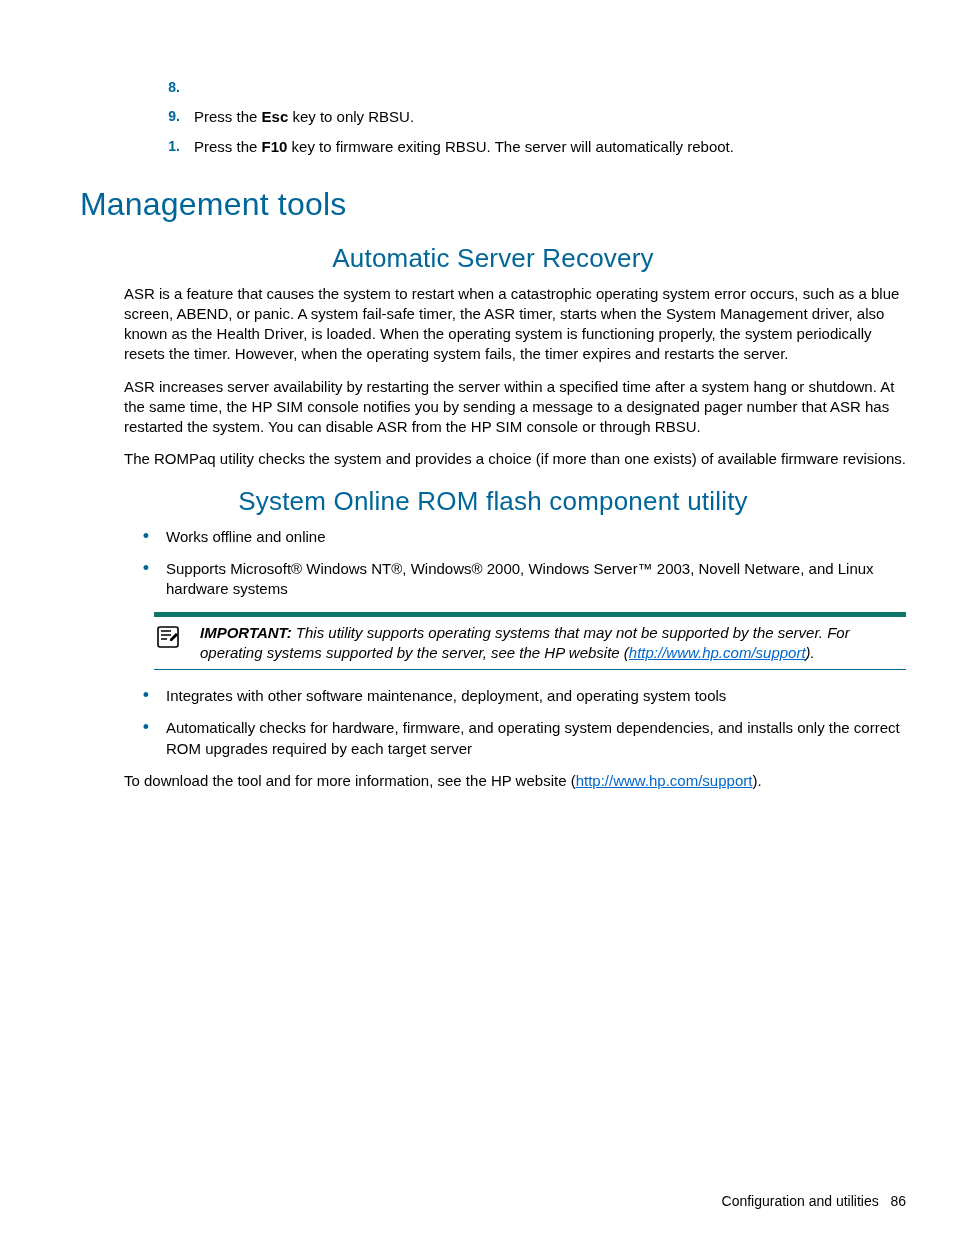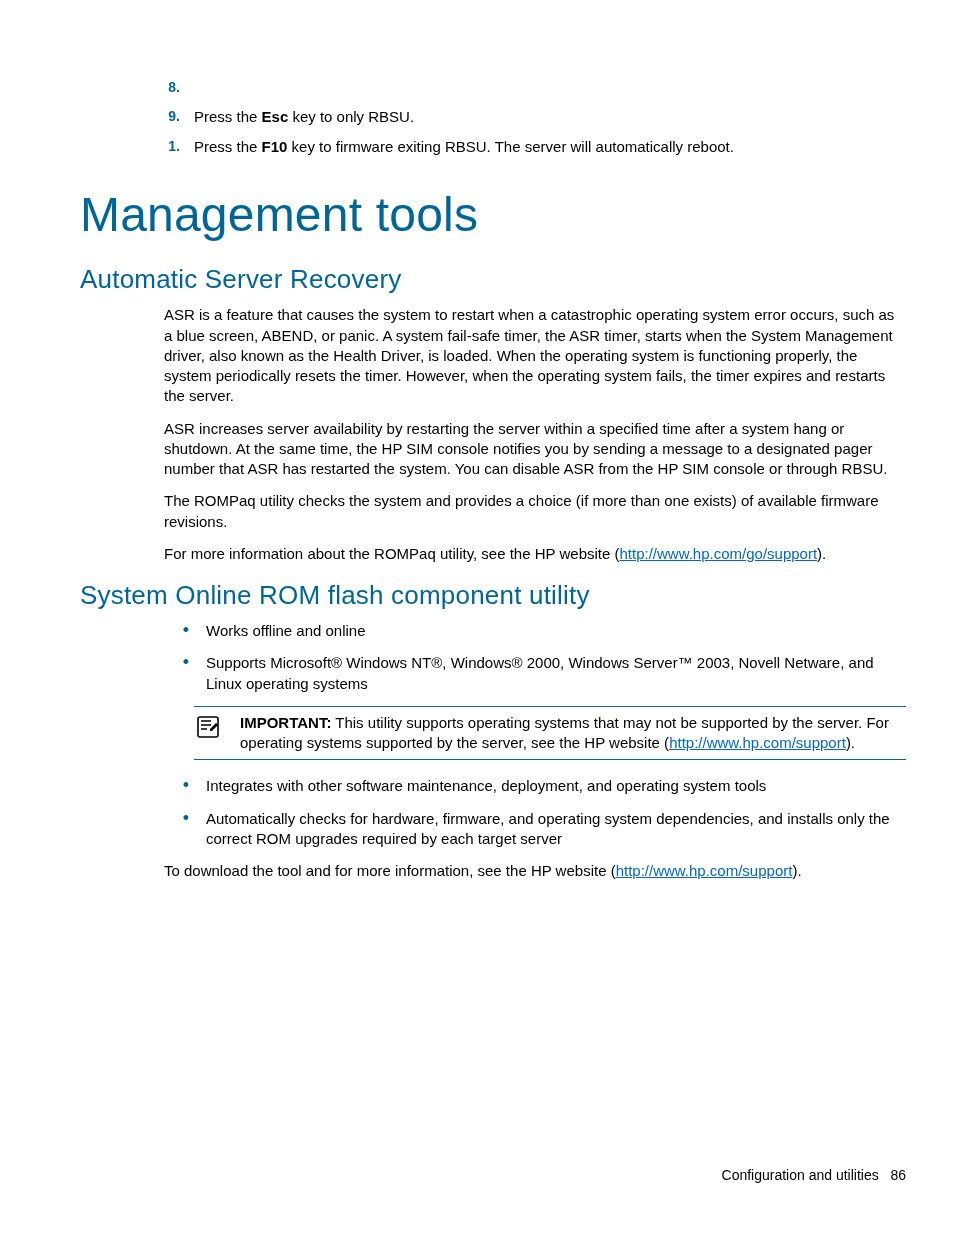--- a/index.html
+++ b/index.html
@@ -43,33 +43,34 @@
     margin-left: 68px;
     margin-right: 14px;
     font-size: 14px;
   }
   ol.numbered .txt {
     flex: 1;
   }
   h1 {
     font-weight: normal;
     color: #006699;
-    font-size: 48px;
+    font-size: 32px;
     margin: 26px 0 12px 0;
     letter-spacing: 0.2px;
   }
   h2 {
     font-weight: normal;
     color: #006699;
     font-size: 26px;
     margin: 14px 0 8px 0;
     letter-spacing: 0.2px;
+    text-align: center;
   }
   .body-block {
-    margin-left: 84px;
+    margin-left: 44px;
     margin-right: 0;
   }
   .body-block p {
     margin: 0 0 12px 0;
   }
   a.link {
     color: #0066cc;
     text-decoration: underline;
   }
   ul.bullets {
@@ -88,42 +89,43 @@
     width: 20px;
     flex: 0 0 20px;
     text-align: center;
     margin-left: 12px;
     margin-right: 10px;
   }
   ul.bullets .txt {
     flex: 1;
   }
   .important-box {
-    border-top: 1px solid #0f766e;
+    border-top: 5px solid #0f766e;
     border-bottom: 1px solid #006699;
     margin: 6px 0 16px 30px;
     padding: 6px 0 6px 0;
     display: flex;
+    font-style: italic;
   }
   .important-box .icon {
     width: 44px;
     flex: 0 0 44px;
     text-align: left;
     padding-left: 2px;
   }
   .important-box .icon svg { margin-top: 2px; }
   .important-box .msg {
     flex: 1;
     padding-right: 6px;
   }
   .b { font-weight: bold; }
   .footer {
     position: absolute;
     right: 48px;
-    bottom: 50px;
+    bottom: 24px;
     font-size: 14px;
   }
 </style>
 </head>
 <body>
 
 <div class="page">
   <div class="content">
 
     <ol class="numbered">
@@ -147,36 +149,33 @@
     <h1>Management tools</h1>
 
     <h2>Automatic Server Recovery</h2>
     <div class="body-block">
       <p>ASR is a feature that causes the system to restart when a catastrophic operating system error occurs, such as a blue screen, ABEND, or panic. A system fail-safe timer, the ASR timer, starts when the System Management driver, also known as the Health Driver, is loaded. When the operating system is functioning properly, the system periodically resets the timer. However, when the operating system fails, the timer expires and restarts the server.</p>
       <p>ASR increases server availability by restarting the server within a specified time after a system hang or shutdown. At the same time, the HP SIM console notifies you by sending a message to a designated pager number that ASR has restarted the system. You can disable ASR from the HP SIM console or through RBSU.</p>
     </div>
 
     <div class="body-block">
       <p>The ROMPaq utility checks the system and provides a choice (if more than one exists) of available firmware revisions.</p>
-      <p>
-        <span>For more information about the ROMPaq utility, see the HP website (</span><a class="link">http://www.hp.com/go/support</a><span>).</span>
-      </p>
     </div>
 
     <h2>System Online ROM flash component utility</h2>
     <div class="body-block">
 
       <ul class="bullets">
         <li>
           <span class="dot">•</span>
           <span class="txt">Works offline and online</span>
         </li>
         <li>
           <span class="dot">•</span>
-          <span class="txt">Supports Microsoft® Windows NT®, Windows® 2000, Windows Server™ 2003, Novell Netware, and Linux operating systems</span>
+          <span class="txt">Supports Microsoft® Windows NT®, Windows® 2000, Windows Server™ 2003, Novell Netware, and Linux hardware systems</span>
         </li>
       </ul>
 
       <div class="important-box">
         <div class="icon">
           <svg width="24" height="24" viewBox="0 0 24 24">
             <rect x="2" y="2" width="20" height="20" rx="2" fill="none" stroke="#000" stroke-width="1.6"></rect>
             <rect x="2" y="2" width="20" height="20" rx="2" fill="none" stroke="#000" stroke-width="1.6" stroke-dasharray="2 2" transform="translate(1,1)" opacity="0.0"></rect>
             <path d="M6 18 L12 8 L14 12 M14 8 L18 18" stroke="#000" stroke-width="1.6" fill="none" opacity="0"></path>
             <path d="M5 6 h10 M5 10 h10 M5 14 h6" stroke="#000" stroke-width="1.5"></path>

